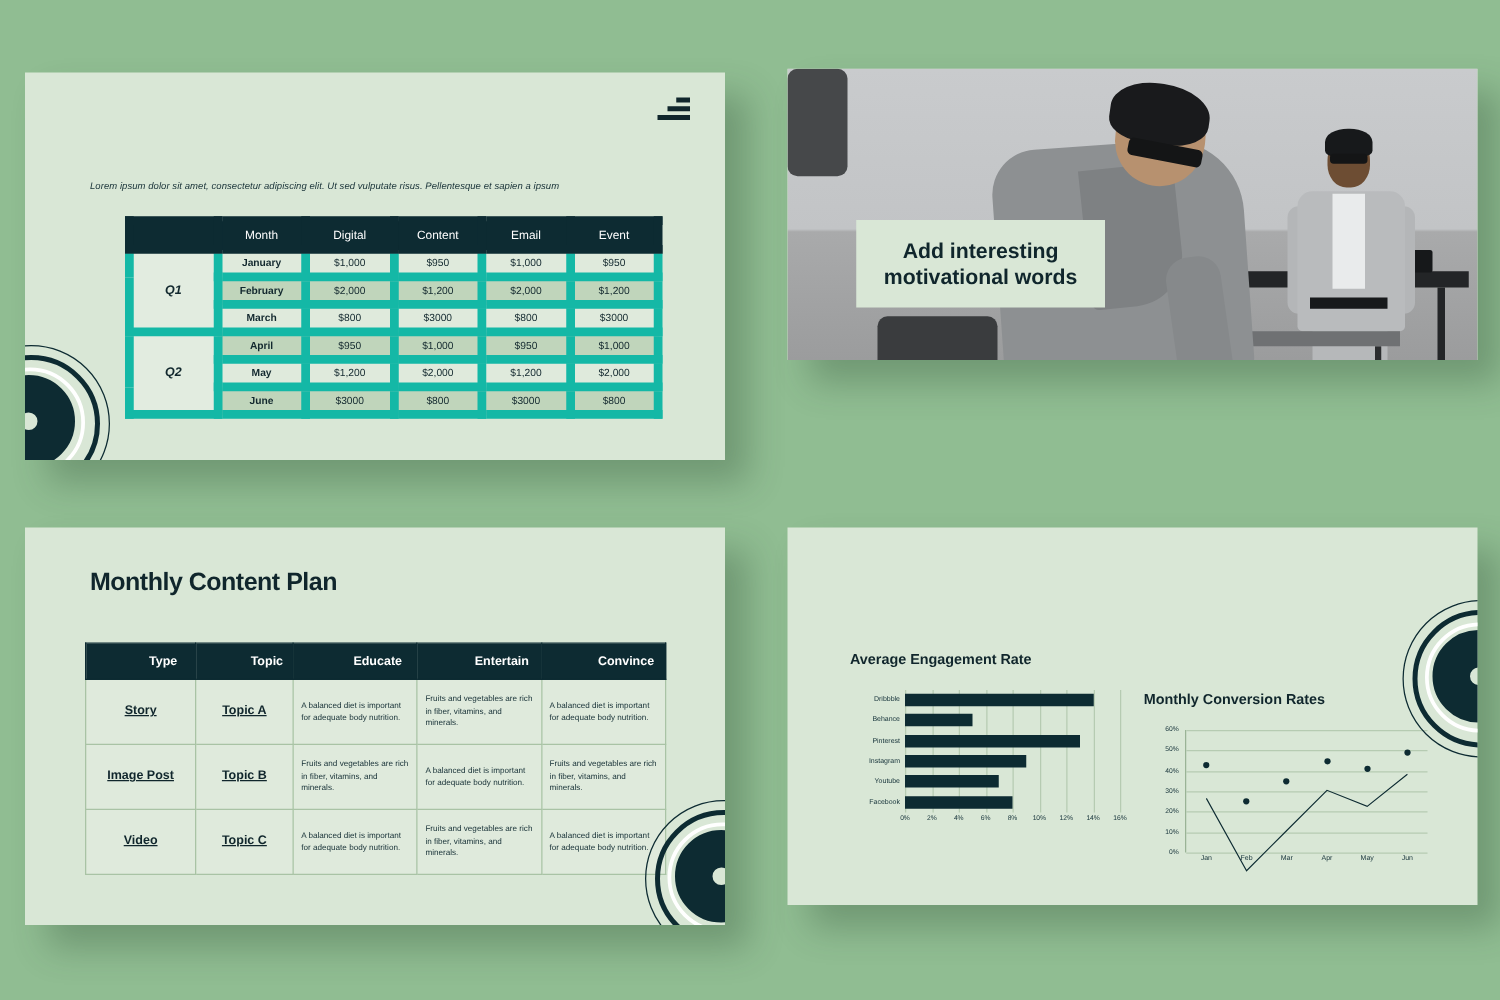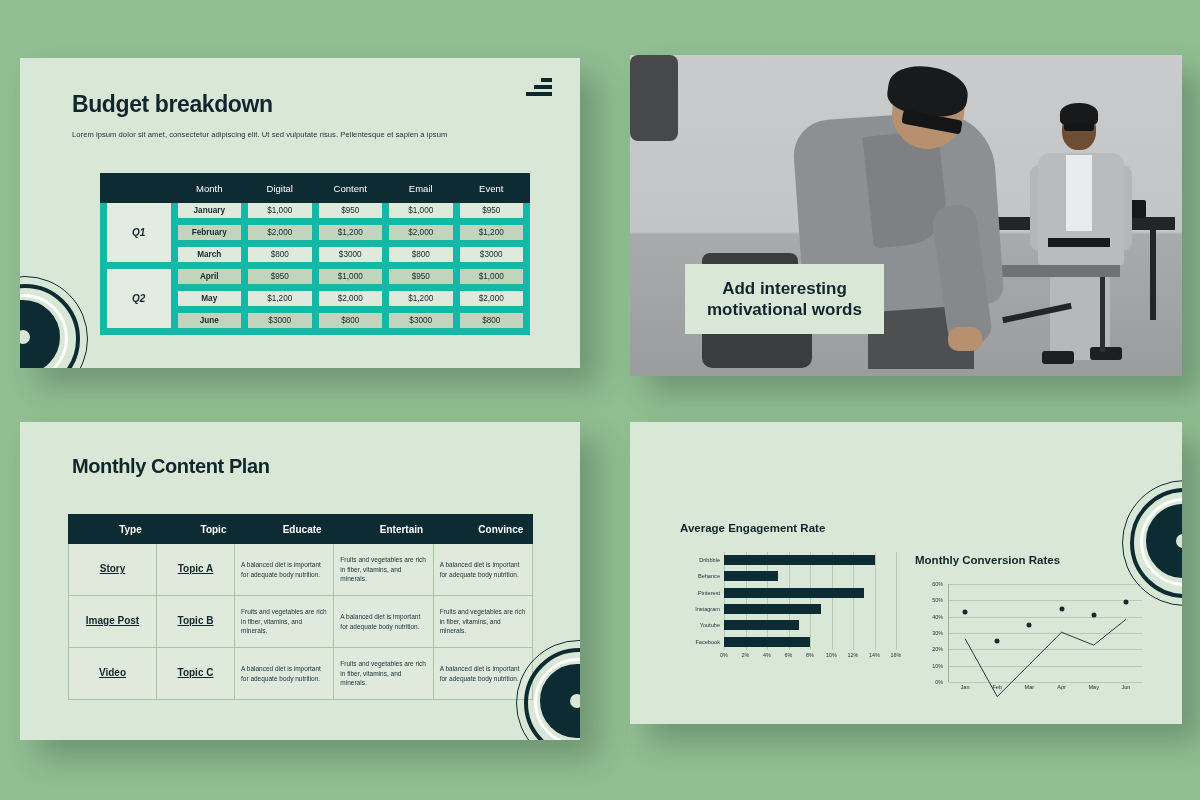--- a/index.html
+++ b/index.html
@@ -20,21 +20,21 @@
   }
 
   
   .slide {
     position: absolute;
     background: #d9e7d6;
     overflow: hidden;
     box-shadow: 18px 18px 26px rgba(40, 70, 45, 0.30);
   }
   #slide-budget   { left: 20px;  top: 58px;  width: 560px; height: 310px; }
-  #slide-photo    { left: 630px; top: 55px;  width: 552px; height: 321px; }
+  #slide-photo    { left: 630px; top: 55px;  width: 552px; height: 233px; }
   #slide-content  { left: 20px;  top: 422px; width: 560px; height: 318px; }
   #slide-perf     { left: 630px; top: 422px; width: 552px; height: 302px; }
 
   
   .rings {
     position: absolute;
     pointer-events: none;
   }
   .ring {
     position: absolute;
@@ -65,25 +65,26 @@
     gap: 3px;
   }
   .logo-mark i { display: block; height: 4px; background: #10262c; }
   .logo-mark i:nth-child(1) { width: 11px; }
   .logo-mark i:nth-child(2) { width: 18px; }
   .logo-mark i:nth-child(3) { width: 26px; }
 
   .subtitle {
     position: absolute;
     left: 52px;
-    top: 72px;
+    top: 86px;
     font-size: 7.6px;
     letter-spacing: 0.05px;
     color: #163036;
     white-space: nowrap;
+    font-style: italic;
   }
 
   table { border-collapse: collapse; }
 
   #budget-table {
     position: absolute;
     left: 80px;
     top: 115px;
     width: 430px;
     table-layout: fixed;
@@ -367,21 +368,20 @@
 <div class="canvas">
 
   <div class="slide" id="slide-budget">
 
     <div class="logo-mark">
       <i></i>
         <i></i>
         <i></i>
     </div>
 
-    <div class="slide-title">Budget breakdown</div>
     <div class="subtitle">Lorem ipsum dolor sit amet, consectetur adipiscing elit. Ut sed vulputate risus. Pellentesque et sapien a ipsum</div>
 
     <table id="budget-table">
       <thead>
         <tr>
           <th></th>
           <th>Month</th>
           <th>Digital</th>
           <th>Content</th>
           <th>Email</th>

